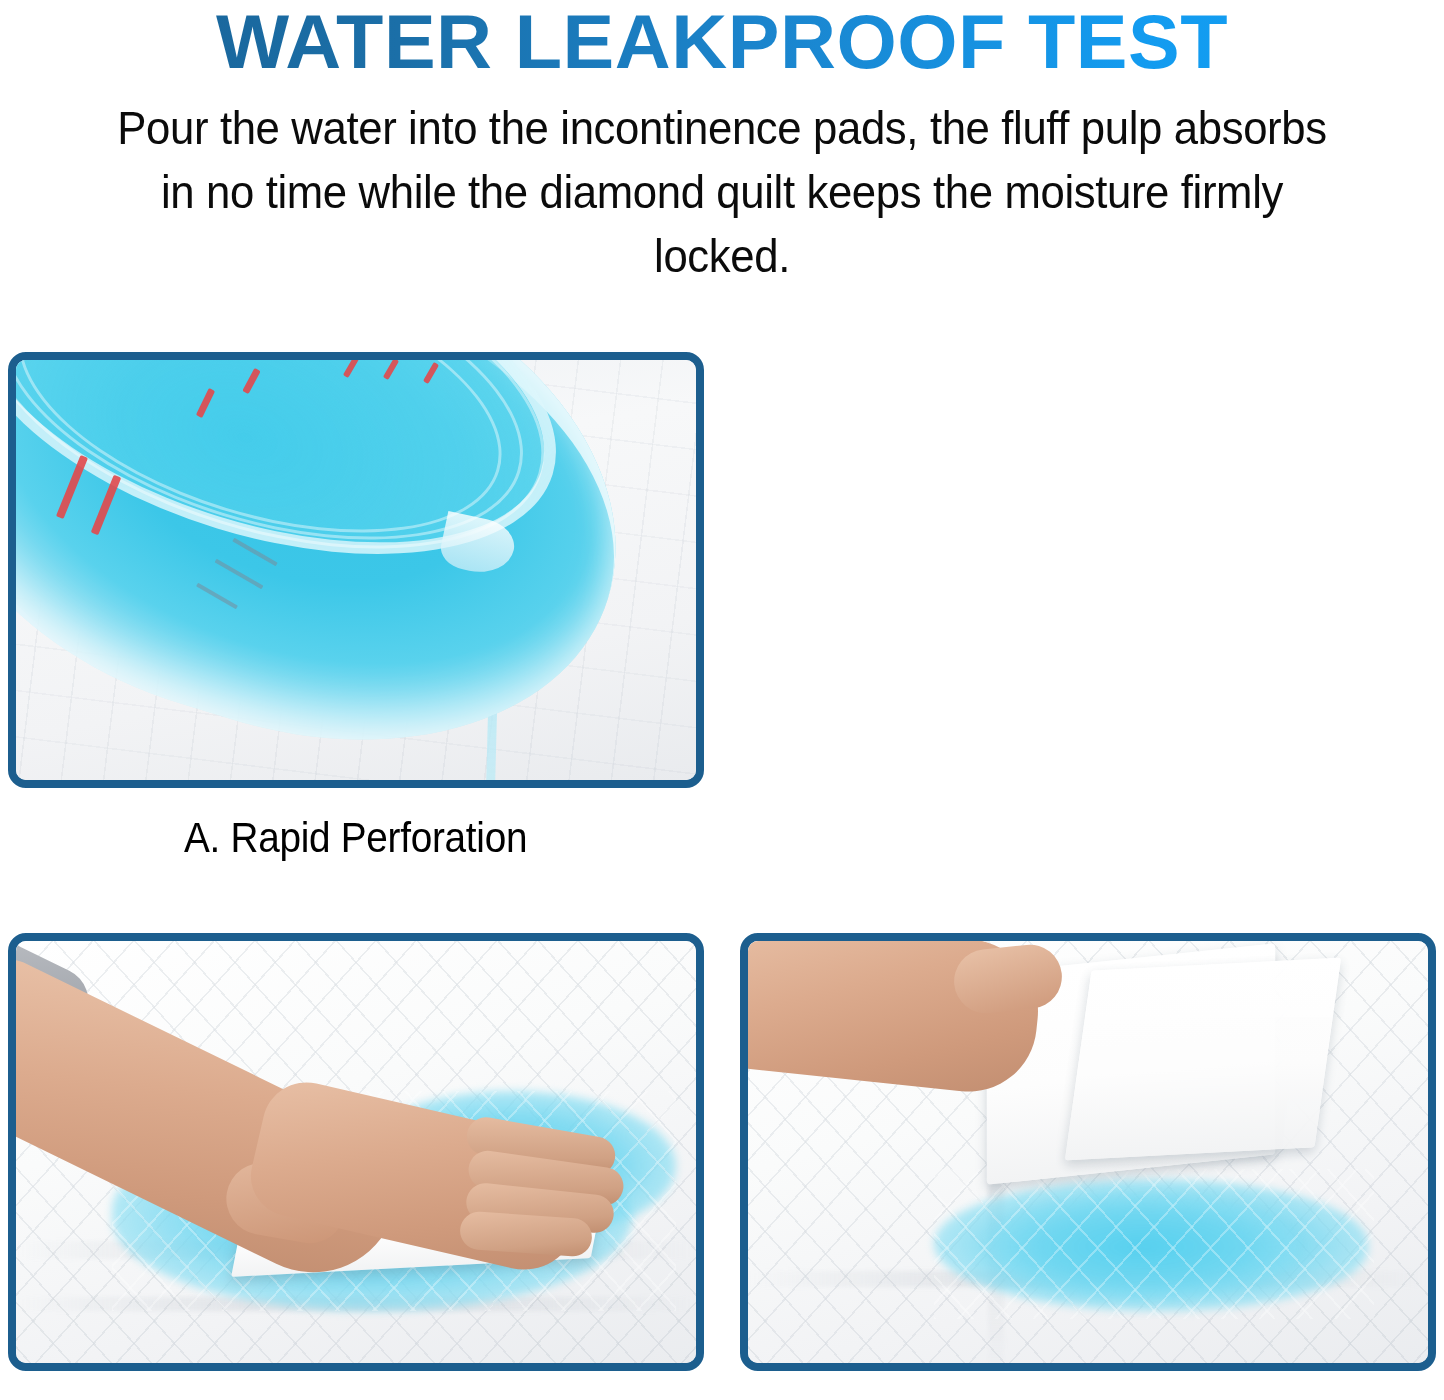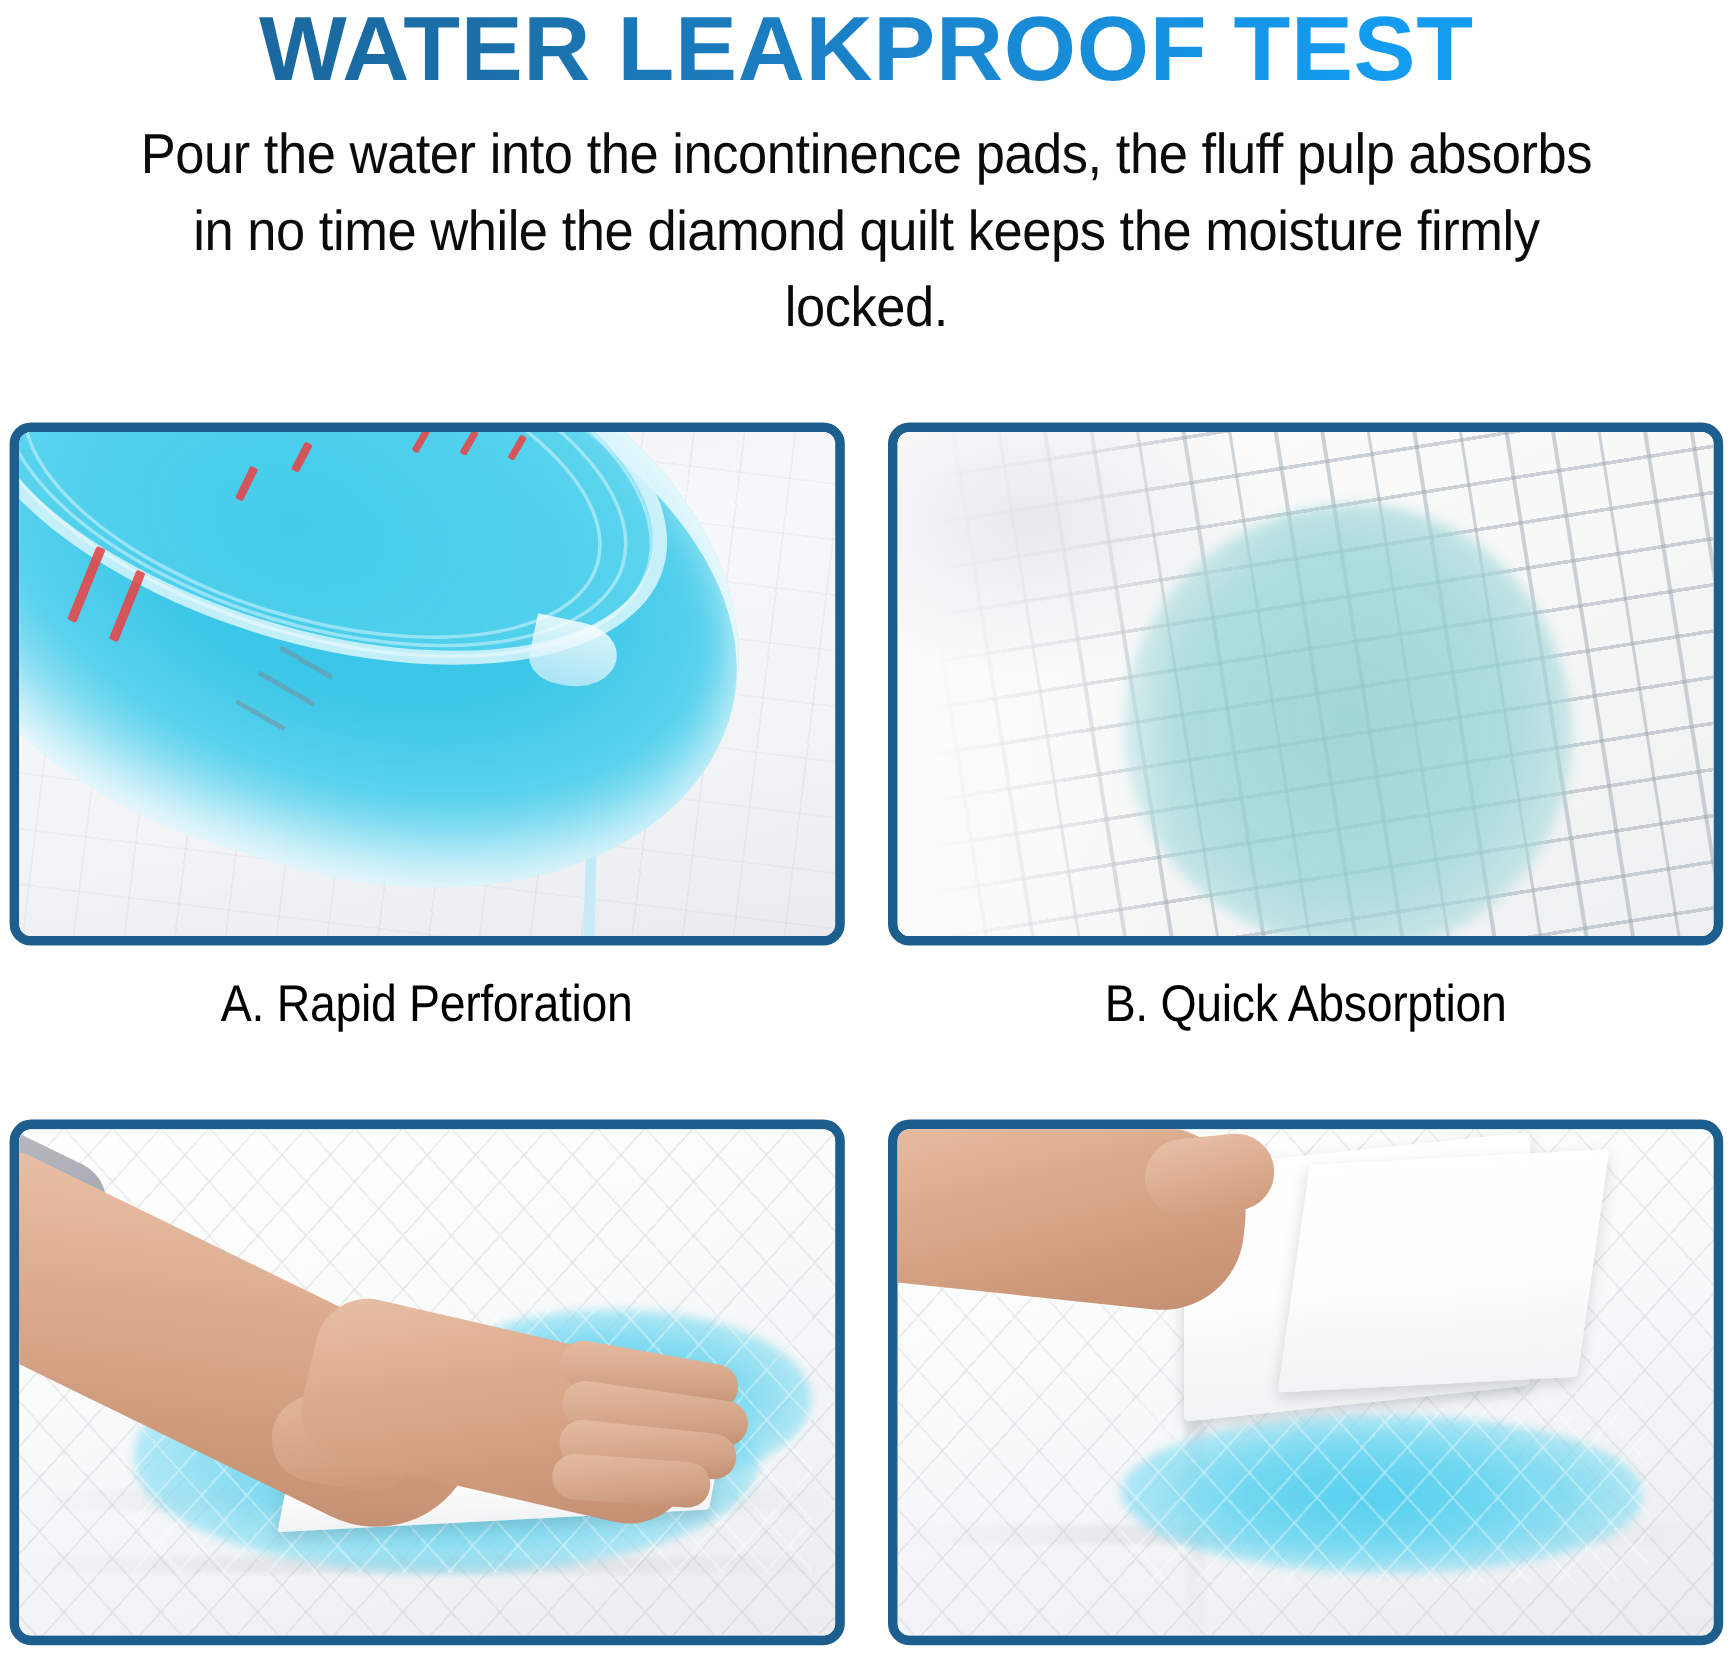--- a/index.html
+++ b/index.html
@@ -370,32 +370,20 @@
 
         <div class="mark-grey" style="left:178px; top:234px; width:46px; height:4px; transform:rotate(30deg);"></div>
         <div class="mark-grey" style="left:196px; top:212px; width:54px; height:4px; transform:rotate(30deg);"></div>
         <div class="mark-grey" style="left:214px; top:190px; width:50px; height:4px; transform:rotate(30deg);"></div>
 
         <div class="spout"></div>
       </div>
       <div class="caption">A. Rapid Perforation</div>
     </div>
 
-    <div class="cell">
-      <div class="panel">
-        <div class="pb-base"></div>
-        <div class="pb-gridwrap">
-          <div class="pb-grid"></div>
-        </div>
-        <div class="pb-spot"></div>
-        <div class="pb-grid-fade-l"></div>
-        <div class="pb-softtl"></div>
-      </div>
-      <div class="caption">B. Quick Absorption</div>
-    </div>
   </div>
 
   <div class="row row2">
 
     <div class="cell">
       <div class="panel">
         <div class="qpad"></div>
         <div class="qdiamond"></div>
         <div class="crease" style="left:0; top:300px; width:680px; height:18px;"></div>
         <div class="crease" style="left:0; top:356px; width:680px; height:14px;"></div>

